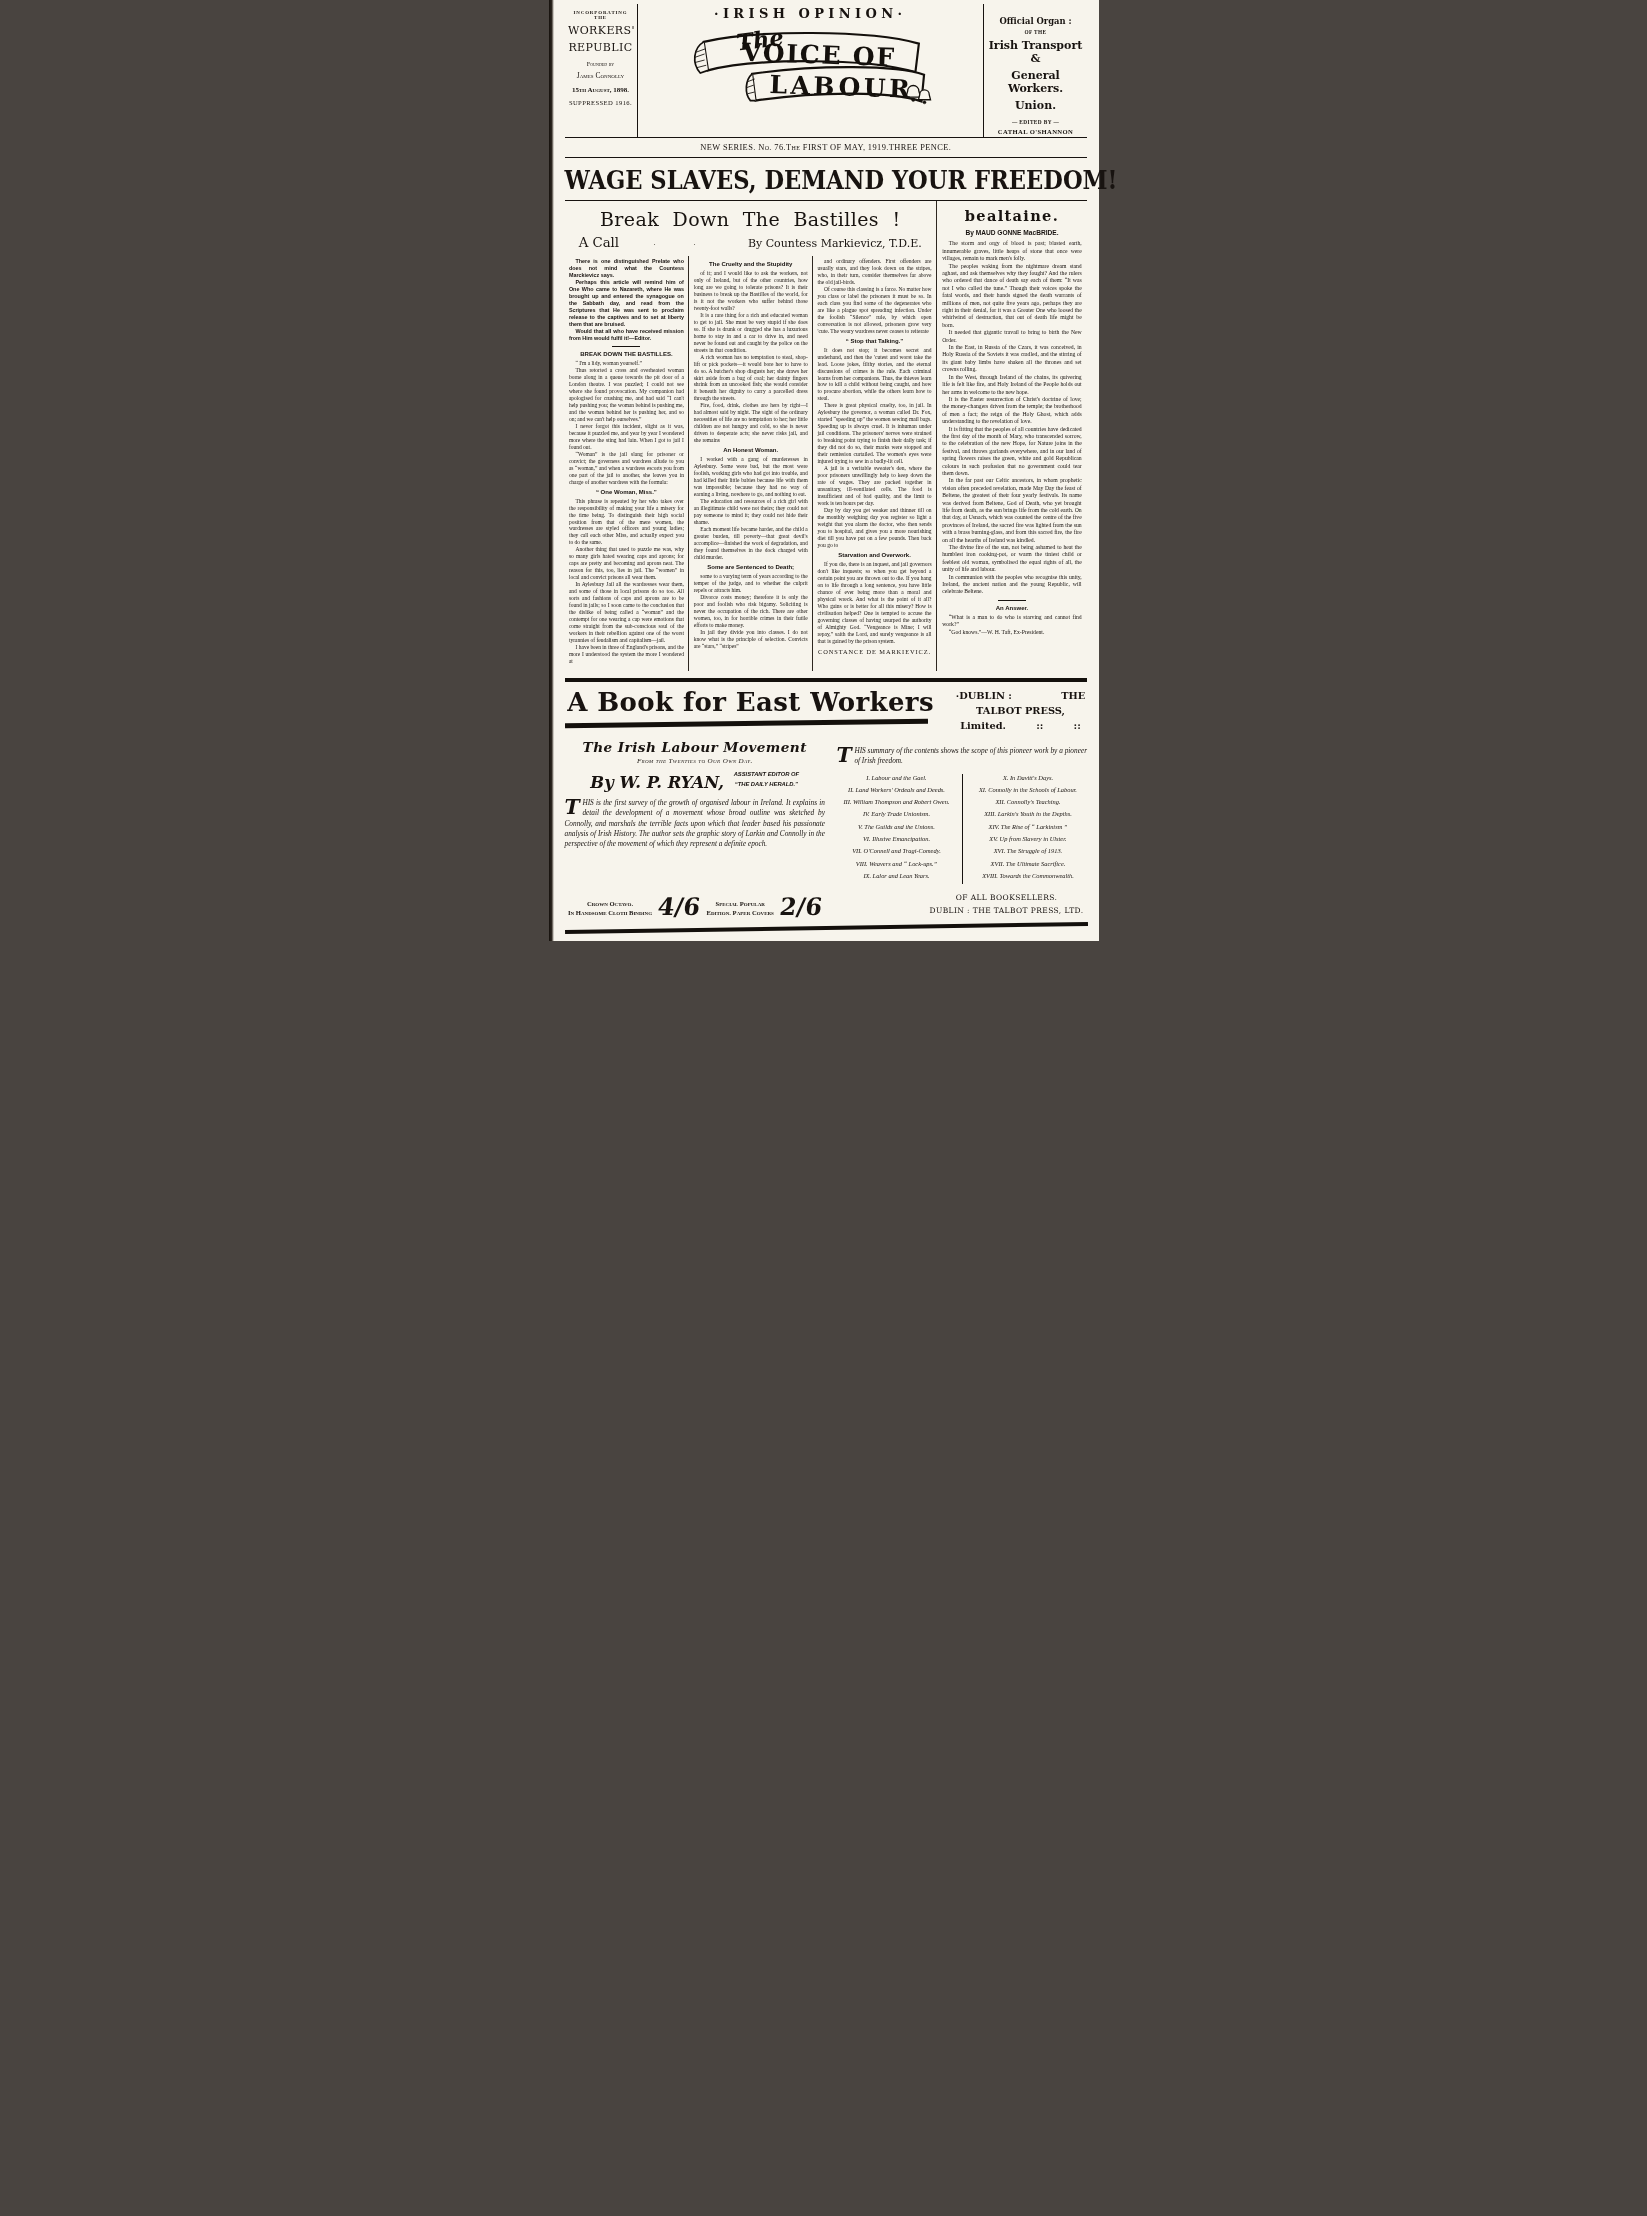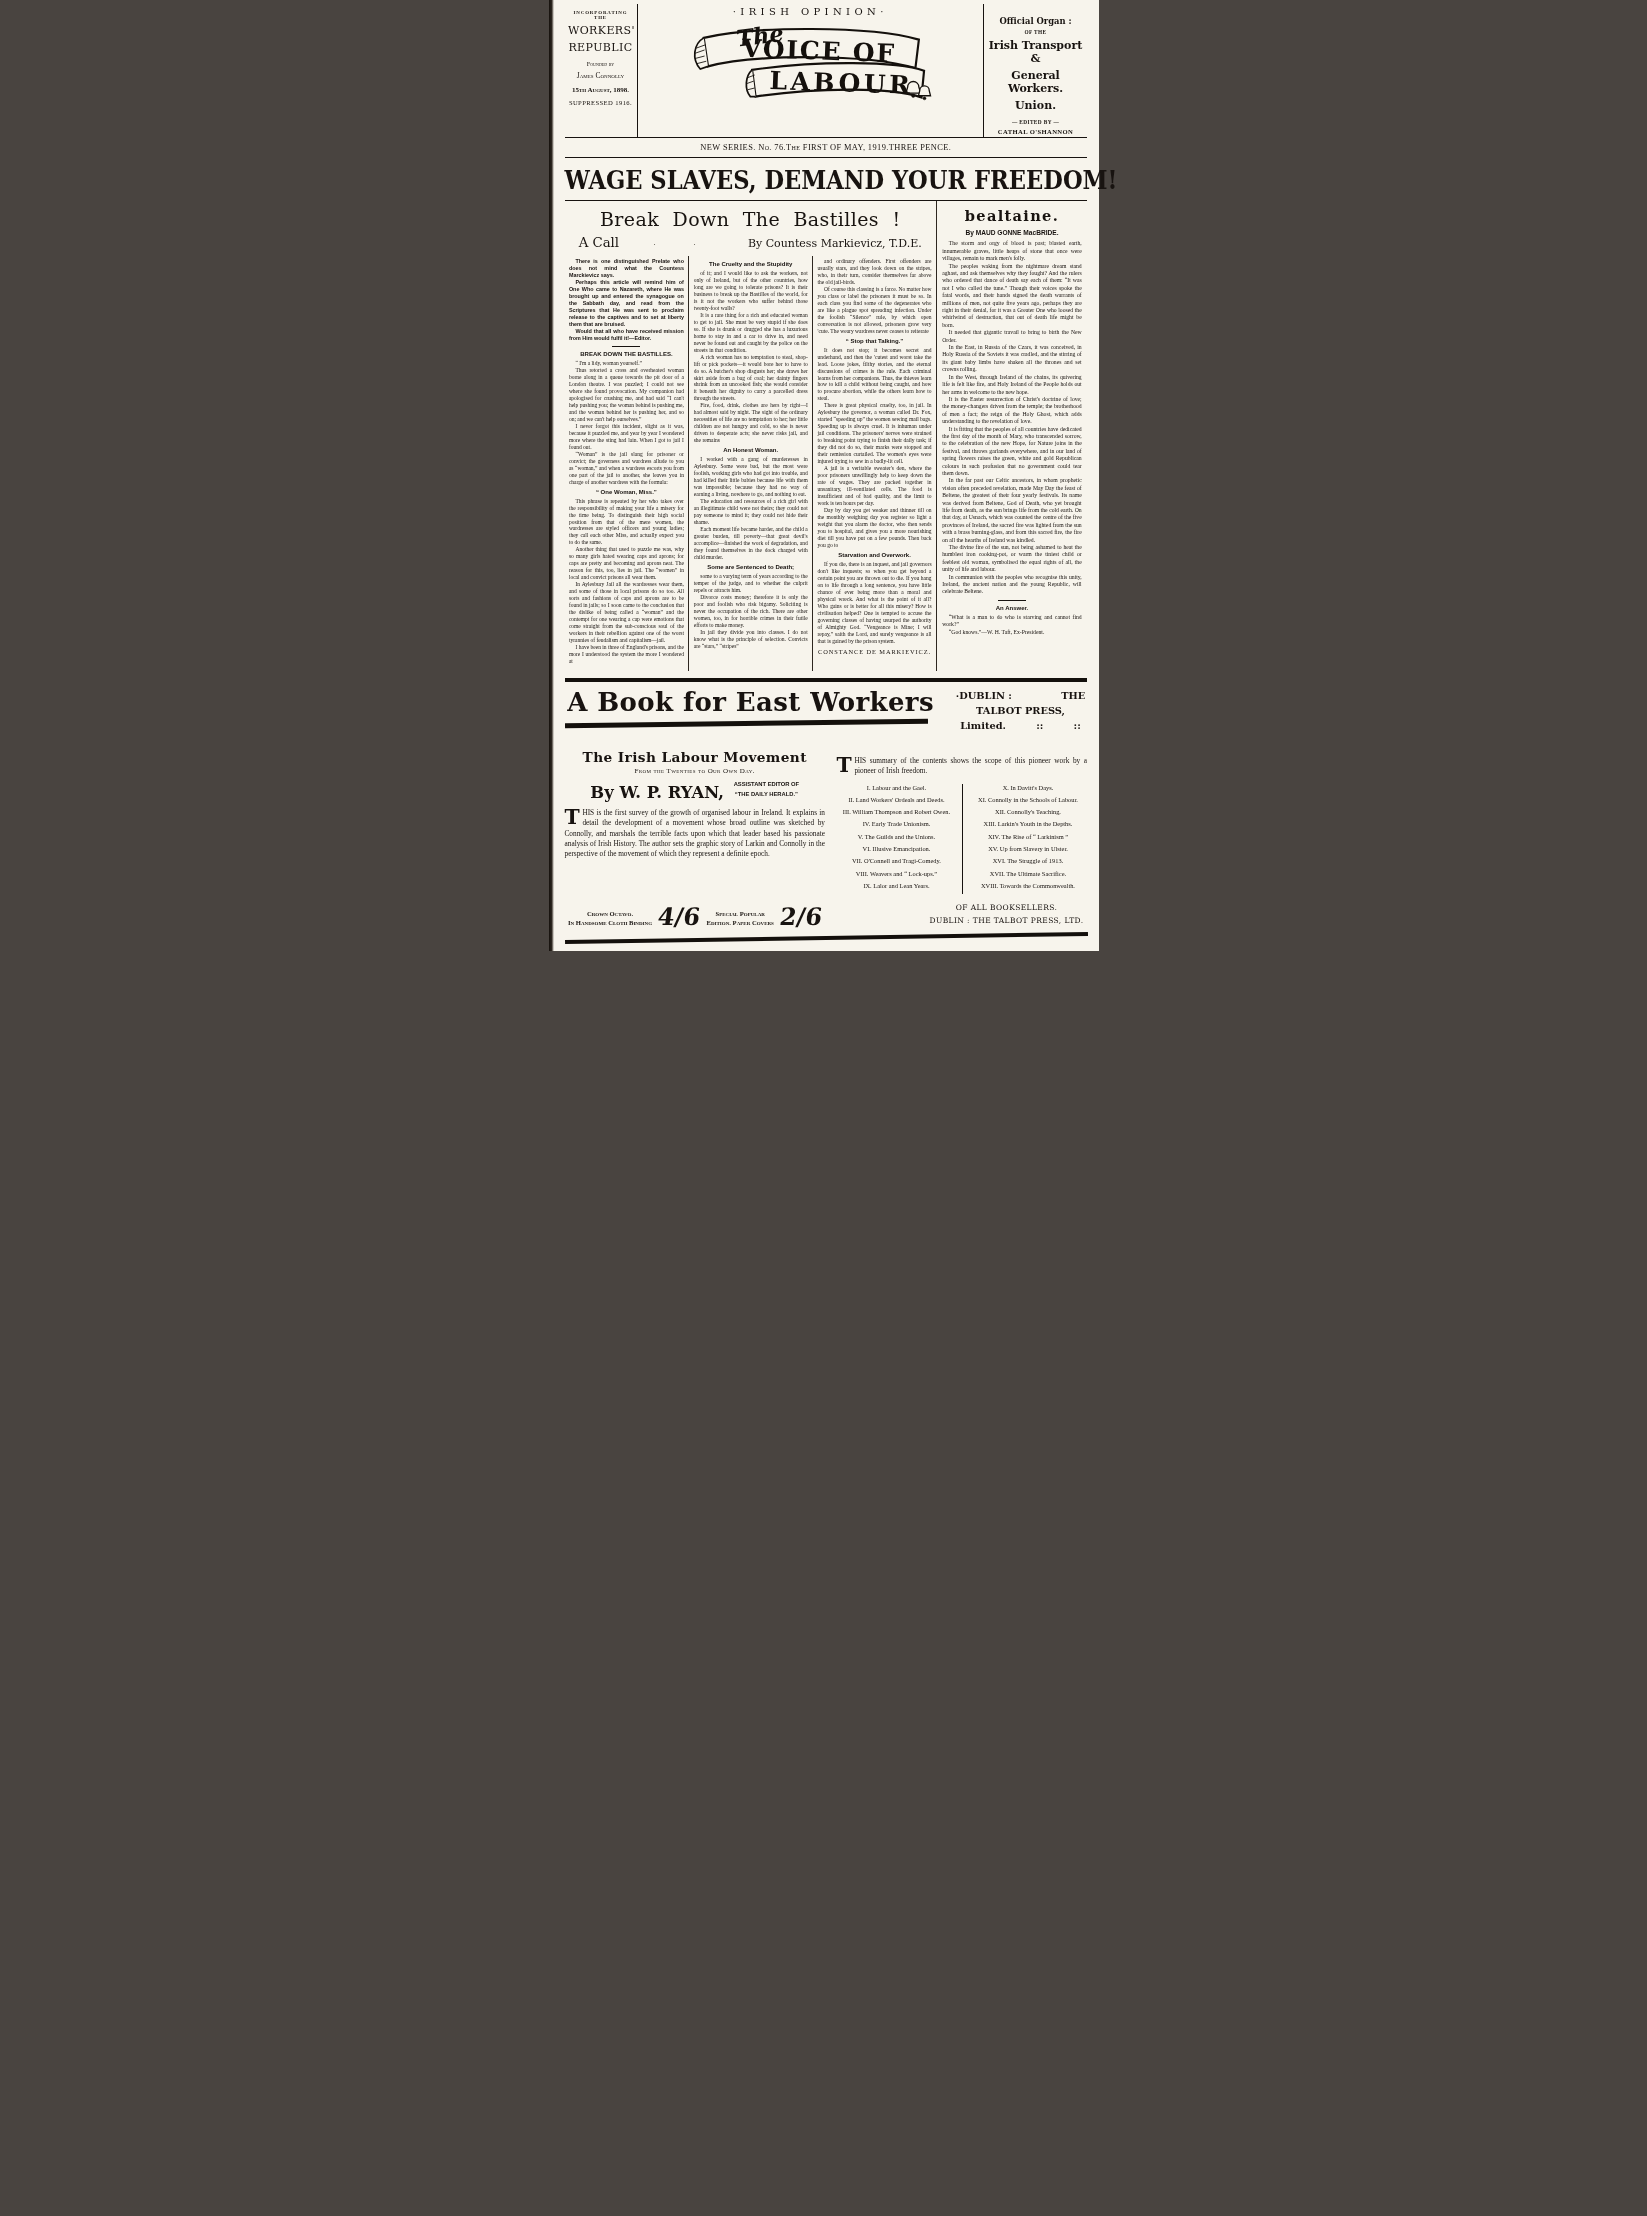--- a/index.html
+++ b/index.html
@@ -13,21 +13,21 @@
   
   .masthead{display:grid;grid-template-columns:73px 1fr 104px;min-height:99px;}
   .mh-left{border-right:1.8px double #181310;text-align:center;padding:5.3px 3.5px 2.7px;}
   .mh-left .l1{font-size:4.9px;font-weight:bold;letter-spacing:0.9px;}
   .mh-left .l2,.mh-left .l3{font-family:"DejaVu Serif",serif;font-size:11px;letter-spacing:0.4px;margin-top:4px;}
   .mh-left .l4{font-variant:small-caps;font-size:6.2px;margin-top:6.2px;}
   .mh-left .l5{font-variant:small-caps;font-size:7.5px;margin-top:4.4px;}
   .mh-left .l6{font-variant:small-caps;font-size:7px;margin-top:5.3px;font-weight:bold;}
   .mh-left .l7{font-size:6.6px;margin-top:5.3px;letter-spacing:0.4px;}
   .mh-center{text-align:center;padding-top:1.8px;}
-  .kicker{font-family:"DejaVu Serif",serif;font-weight:normal;font-size:10px;letter-spacing:4.4px;}
+  .kicker{font-family:"DejaVu Serif",serif;font-weight:bold;font-size:13px;letter-spacing:4.4px;}
   .logo-wrap{margin-top:0.9px;}
   .mh-right{border-left:1.8px double #181310;text-align:center;padding:11.5px 2.7px 1.8px;font-weight:bold;}
   .mh-right .r1{font-family:"DejaVu Serif",serif;font-size:8.4px;}
   .mh-right .r2{font-size:5.3px;margin-top:3.5px;letter-spacing:0.4px;}
   .mh-right .r3,.mh-right .r4,.mh-right .r5{font-family:"DejaVu Serif",serif;font-size:11px;margin-top:4px;}
   .mh-right .r6{font-size:5.3px;margin-top:6.2px;letter-spacing:0.4px;}
   .mh-right .r7{font-size:6.6px;margin-top:3.5px;letter-spacing:0.4px;}
   
   .dateline{display:flex;justify-content:center;align-items:baseline;
     border-top:1.8px double #181310;border-bottom:1.8px double #181310;
@@ -62,21 +62,21 @@
   .blk-divider{width:28px;border-top:0.9px solid #181310;margin:4px auto;}
   .blk-signature{text-align:center;font-size:6.4px;letter-spacing:0.9px;margin-top:2.7px;}
   
   .advert{border-top:4px solid #14100c;margin-top:7px;padding-top:4.4px;}
   .ad-head{display:grid;grid-template-columns:1fr 133px;column-gap:8.9px;}
   .ad-heading{font-family:"DejaVu Serif",serif;font-weight:bold;font-size:26px;letter-spacing:0.4px;white-space:nowrap;padding-left:2.7px;}
   .ad-rule{height:4.9px;background:#14100c;transform:rotate(-0.7deg);margin:4.4px 17.7px 3.5px 0;}
   .publisher-box{font-family:"DejaVu Serif",serif;font-weight:bold;font-size:9.8px;text-align:center;padding-top:2.7px;line-height:1.5;}
   .pb-l1{display:flex;justify-content:space-between;padding:0 1.8px;}
   .pb-l3{display:flex;justify-content:space-between;padding:0 6.2px;}
-  .ad-body{display:grid;grid-template-columns:1.04fr 1fr;column-gap:11.5px;margin-top:15px;}
+  .ad-body{display:grid;grid-template-columns:1.04fr 1fr;column-gap:11.5px;margin-top:5px;font-style:italic;}
   .book-title{font-family:"DejaVu Serif",serif;font-weight:bold;font-size:13.7px;text-align:center;letter-spacing:0.4px;}
   .book-subtitle{font-variant:small-caps;font-size:7px;text-align:center;margin-top:2.7px;letter-spacing:0.4px;}
   .author-row{display:flex;align-items:flex-end;justify-content:center;gap:9.8px;margin-top:5.3px;}
   .book-author{font-family:"DejaVu Serif",serif;font-weight:bold;font-size:16.4px;white-space:nowrap;}
   .author-role{font-family:"Liberation Sans",sans-serif;font-weight:bold;font-size:5.8px;text-align:center;line-height:1.6;padding-bottom:2.7px;}
   .book-desc{font-size:7.3px;line-height:1.42;text-align:justify;margin-top:6.2px;}
   .dropcap{float:left;font-family:"DejaVu Serif",serif;font-size:20.4px;line-height:0.85;padding:1.3px 2.7px 0 0;font-weight:bold;}
   .summary{font-size:7.3px;line-height:1.4;text-align:justify;}
   .contents{display:grid;grid-template-columns:1fr 1fr;margin-top:4.4px;}
   .contents .c-left{padding-right:5.3px;}

